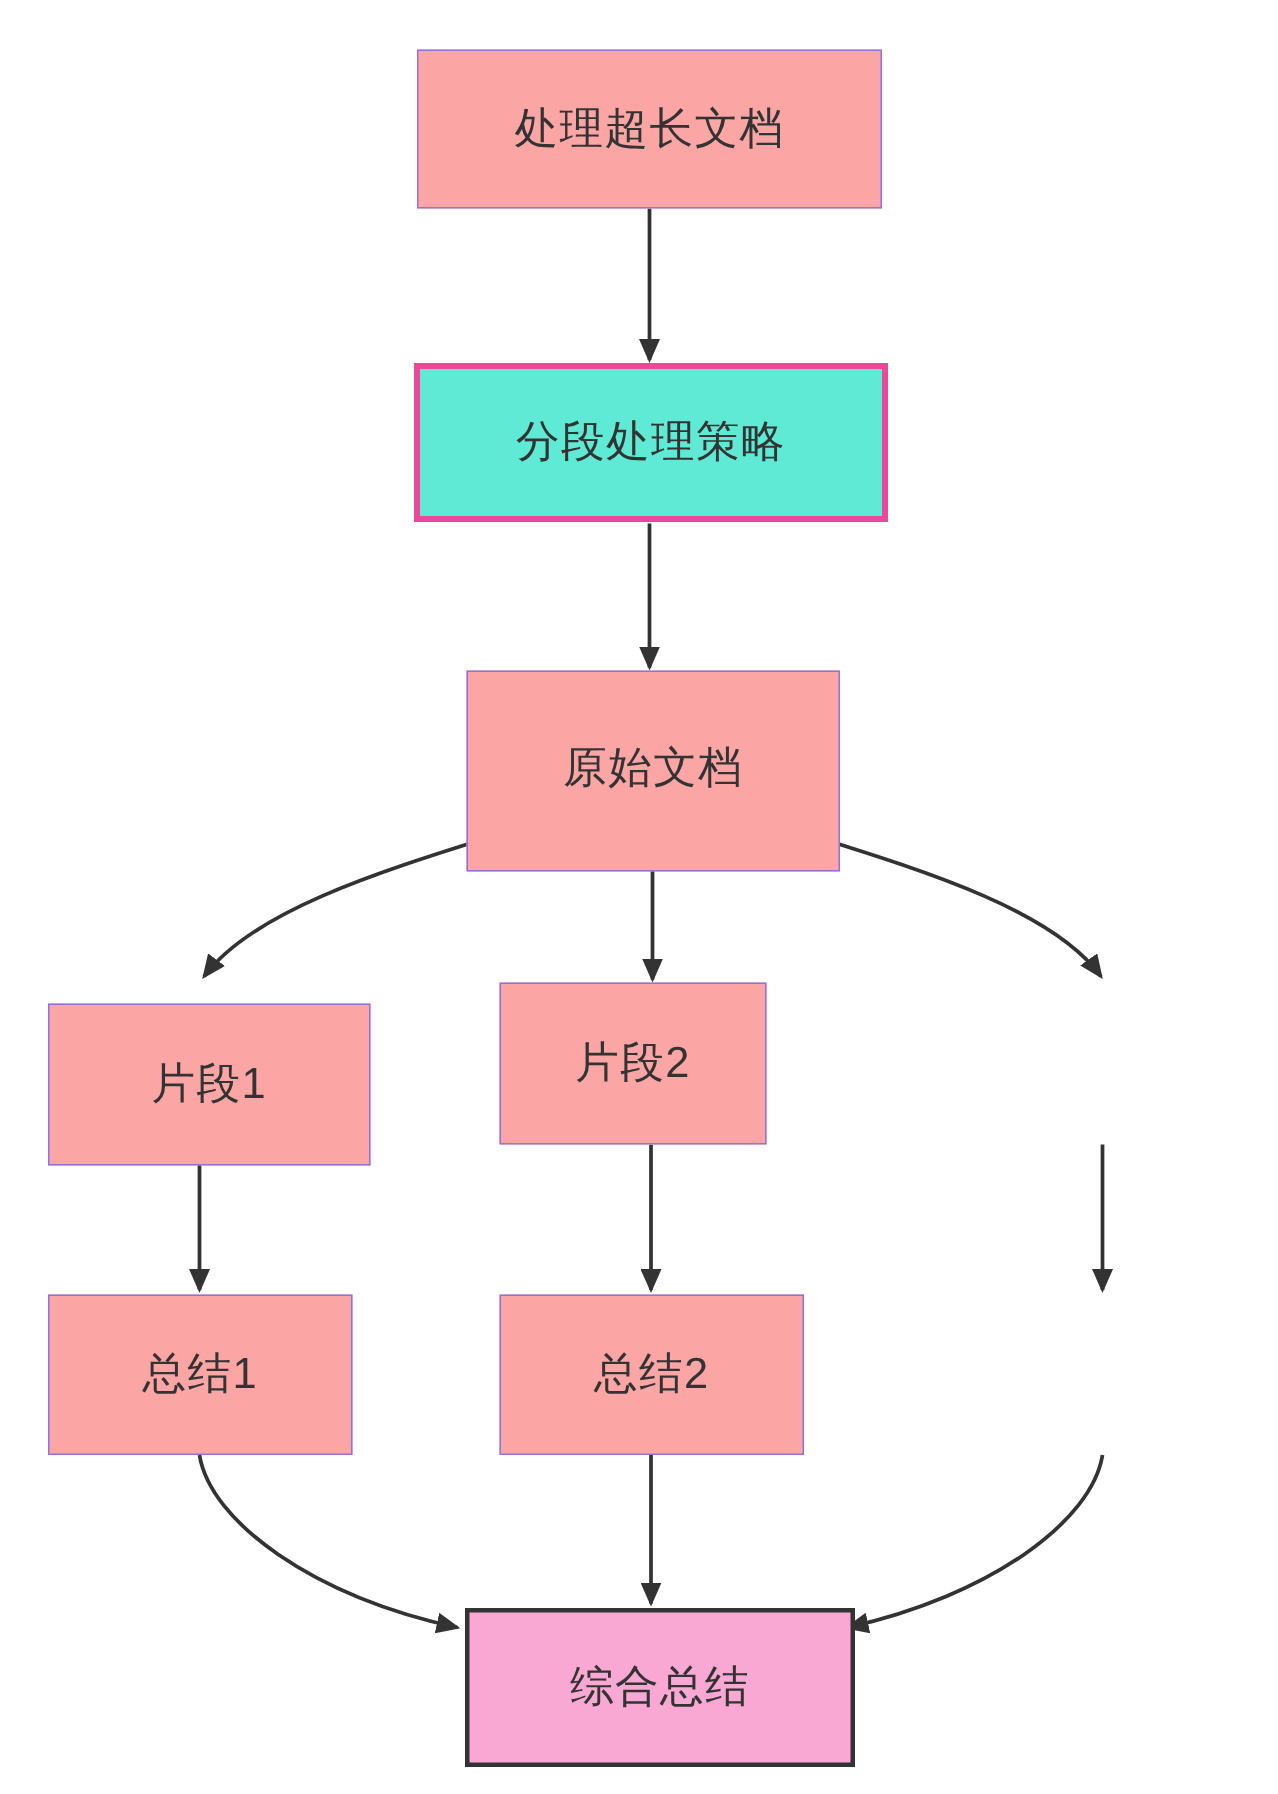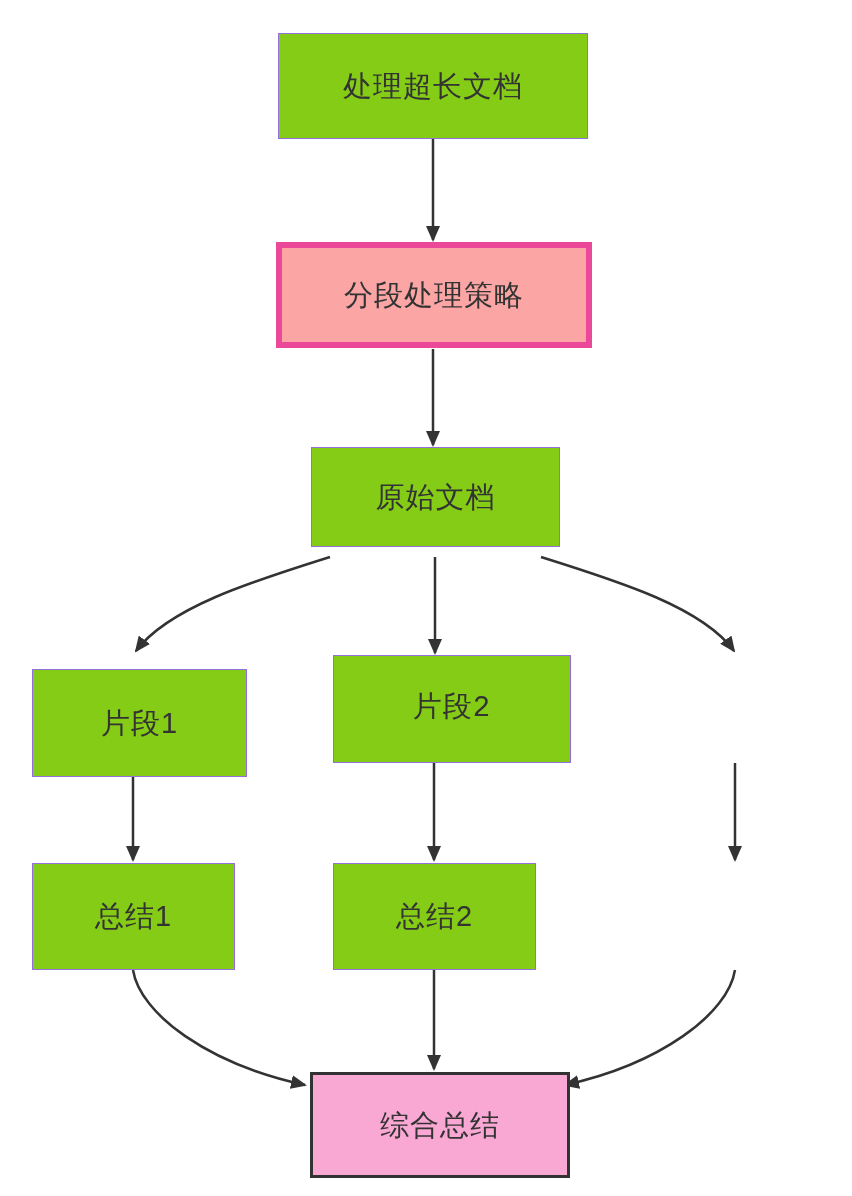--- a/index.html
+++ b/index.html
@@ -29,26 +29,26 @@
     align-items: center;
     justify-content: center;
     font-size: 29px;
     color: #333333;
     text-align: center;
     line-height: 1.2;
     letter-spacing: 1px;
     user-select: none;
   }
   .node.light {
-    background: #84cc16;
+    background: #fca5a5;
     border: 1.5px solid #9370DB;
   }
   .node.accent {
-    background: #fca5a5;
-    border: 6px solid #ec4899;
+    background: #5eead4;
+    border: 4px solid #ec4899;
   }
   .node.green {
     background: #f9a8d4;
     border: 3px solid #333333;
   }
   .edge {
     fill: none;
     stroke: #333333;
     stroke-width: 2.5px;
   }
@@ -74,25 +74,25 @@
     <path class="edge" d="M735 763 L735 860" marker-end="url(#arrow)"></path>
     <path class="edge" d="M133 970 C140 1014 208 1064 305 1085" marker-end="url(#arrow)"></path>
     <path class="edge" d="M434 970 L434 1069" marker-end="url(#arrow)"></path>
     <path class="edge" d="M735 970 C728 1014 660 1064 565 1085" marker-end="url(#arrow)"></path>
   </svg>
 
   <div class="node light" style="left:278px; top:33px;  width:310px; height:106px;">处理超长文档</div>
 
   <div class="node accent" style="left:276px; top:242px; width:316px; height:106px;">分段处理策略</div>
 
-  <div class="node light" style="left:311px; top:447px; width:249px; height:100px;">原始文档</div>
+  <div class="node light" style="left:311px; top:447px; width:249px; height:134px;font-family:Liberation Mono, monospace;">原始文档</div>
 
   <div class="node light" style="left:32px;  top:669px; width:215px; height:108px;">片段1</div>
 
-  <div class="node light" style="left:333px; top:655px; width:238px; height:108px;font-family:Liberation Mono, monospace;">片段2</div>
+  <div class="node light" style="left:333px; top:655px; width:178px; height:108px;">片段2</div>
 
 
   <div class="node light" style="left:32px;  top:863px; width:203px; height:107px;text-align:center;">总结1</div>
 
   <div class="node light" style="left:333px; top:863px; width:203px; height:107px;">总结2</div>
 
 
   <div class="node green" style="left:310px; top:1072px; width:260px; height:106px;">综合总结</div>
 
 </div>

